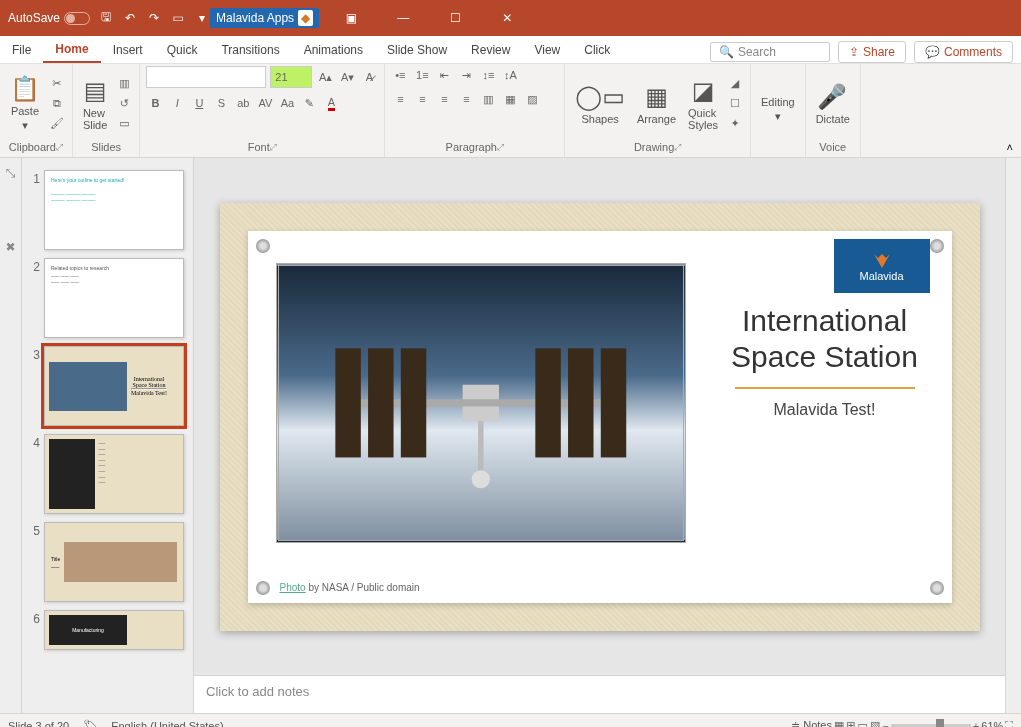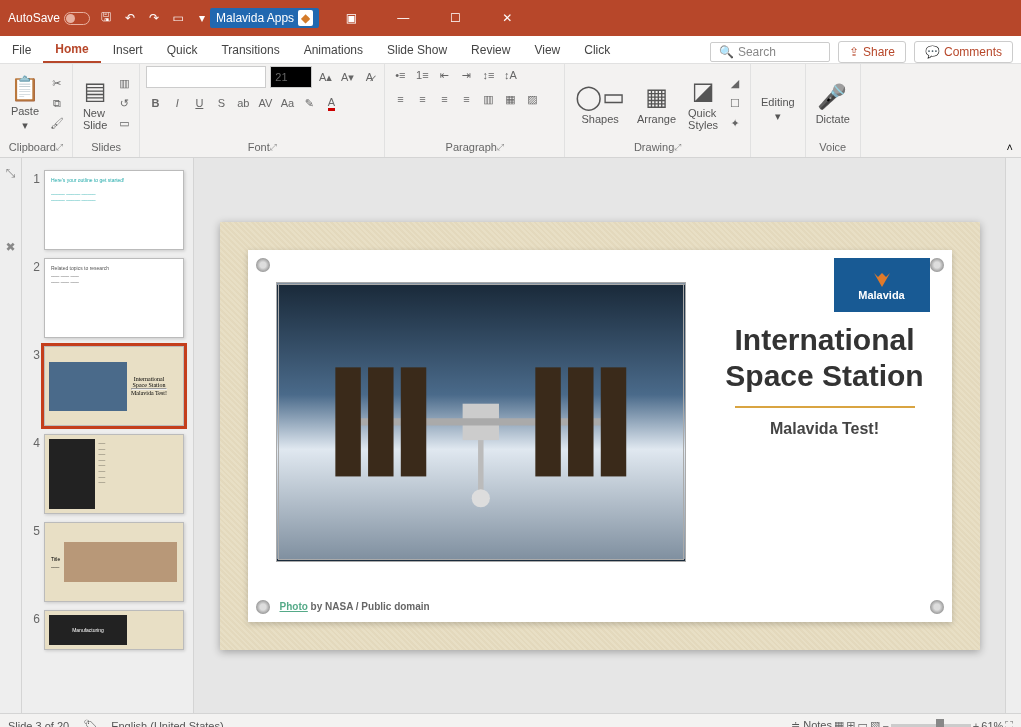--- a/index.html
+++ b/index.html
@@ -26,35 +26,35 @@
 .ribbon { background: #f3f2f1; height: 94px; display: flex; align-items: stretch; border-bottom: 1px solid #d4d4d4; font-size: 11px; }
 .ribbon-group { display: flex; flex-direction: column; border-right: 1px solid #e1e1e1; padding: 2px 6px; }
 .ribbon-group-content { flex: 1; display: flex; align-items: center; gap: 4px; }
 .ribbon-group-label { text-align: center; color: #666; font-size: 11px; padding-bottom: 2px; display: flex; justify-content: center; align-items: center; }
 .big-btn { display: flex; flex-direction: column; align-items: center; justify-content: center; gap: 2px; padding: 2px 4px; cursor: pointer; color: #555; }
 .big-btn .icon { font-size: 24px; }
 .small-btn-col { display: flex; flex-direction: column; gap: 2px; }
 .small-btn { width: 18px; height: 18px; display: flex; align-items: center; justify-content: center; cursor: pointer; color: #666; }
 .font-row { display: flex; gap: 4px; align-items: center; }
 .font-name { border: 1px solid #ccc; background: #fff; width: 120px; height: 22px; padding: 0 4px; font-size: 11px; color: #aaa; }
-.font-size { border: 1px solid #ccc; background: #000000; width: 42px; height: 22px; padding: 0 4px; font-size: 11px; color: #666; }
+.font-size { border: 1px solid #ccc; background: #bef264; width: 42px; height: 22px; padding: 0 4px; font-size: 11px; color: #666; }
 .launcher { font-size: 9px; color: #888; cursor: pointer; }
 
 .workspace { display: flex; height: calc(727px - 30px - 28px - 94px - 20px); background: #e6e6e6; }
 .outline-col { width: 22px; background: #eee; border-right: 1px solid #d4d4d4; display: flex; flex-direction: column; align-items: center; padding-top: 8px; gap: 60px; color: #888; font-size: 12px; }
 .thumb-panel { width: 172px; background: #eee; border-right: 1px solid #d4d4d4; overflow-y: auto; padding: 8px 0; }
 .thumb-row { display: flex; align-items: flex-start; gap: 4px; padding: 4px 6px; }
 .thumb-num { width: 12px; text-align: right; color: #666; font-size: 12px; padding-top: 2px; }
 .thumb { width: 140px; height: 80px; background: #fff; border: 1px solid #bbb; box-shadow: 1px 1px 3px rgba(0,0,0,0.15); cursor: pointer; position: relative; overflow: hidden; }
 .thumb.selected { outline: 3px solid #c43e1c; }
 .thumb-content { font-size: 5px; padding: 6px; color: #555; }
 
 .slide-area { flex: 1; display: flex; flex-direction: column; }
 .slide-canvas { flex: 1; display: flex; align-items: center; justify-content: center; padding: 12px; overflow: auto; }
-.slide { width: 760px; height: 428px; background: #e8dfc5; background-image: repeating-linear-gradient(45deg, rgba(200,180,140,0.15) 0 2px, transparent 2px 4px); position: relative; box-shadow: 0 2px 8px rgba(0,0,0,0.3); font-weight: bold; }
+.slide { width: 760px; height: 428px; background: #e8dfc5; background-image: repeating-linear-gradient(45deg, rgba(200,180,140,0.15) 0 2px, transparent 2px 4px); position: relative; box-shadow: 0 2px 8px rgba(0,0,0,0.3); }
 .slide-paper { position: absolute; left: 28px; top: 28px; right: 28px; bottom: 28px; background: #fff; box-shadow: 0 2px 6px rgba(0,0,0,0.2); }
 .screw { width: 14px; height: 14px; background: radial-gradient(circle, #ddd 30%, #999 70%); border-radius: 50%; position: absolute; }
 .slide-image { position: absolute; left: 56px; top: 60px; width: 410px; height: 280px; border: 3px double #aaa; background: linear-gradient(180deg, #1a2a3a 0%, #4a6a8a 40%, #e0e8f0 60%, #8090a0 100%); display:flex; align-items:center; justify-content:center; }
 .iss-svg { width: 90%; height: 70%; }
 .slide-text { position: absolute; right: 50px; top: 100px; width: 210px; text-align: center; font-family: Garamond, serif; }
 .slide-title { font-size: 30px; color: #333; line-height: 1.2; }
 .slide-divider { border-top: 2px solid #d9a441; margin: 12px auto; width: 180px; }
 .slide-sub { font-size: 16px; color: #444; }
 .malavida-logo { position: absolute; right: 50px; top: 36px; width: 96px; height: 54px; background: #185a94; color: #fff; display: flex; flex-direction: column; align-items: center; justify-content: center; font-size: 11px; }
 .photo-credit { position: absolute; left: 60px; bottom: 38px; font-size: 10px; color: #666; }
@@ -361,20 +361,21 @@
           <div class="slide-title">International</div>
           <div class="slide-title">Space Station</div>
           <div class="slide-divider"></div>
           <div class="slide-sub">Malavida Test!</div>
         </div>
         <div class="photo-credit">
           <a>Photo</a><span> by NASA / Public domain</span>
         </div>
       </div>
     </div>
+    <div class="notes-area">Click to add notes</div>
   </div>
   <div class="scroll-v"></div>
 </div>
 
 <div class="status-bar">
   <span>Slide 3 of 20</span>
   <span>🏷</span>
   <span>English (United States)</span>
   <div class="status-right">
     <span>≐ <span>Notes</span></span>

